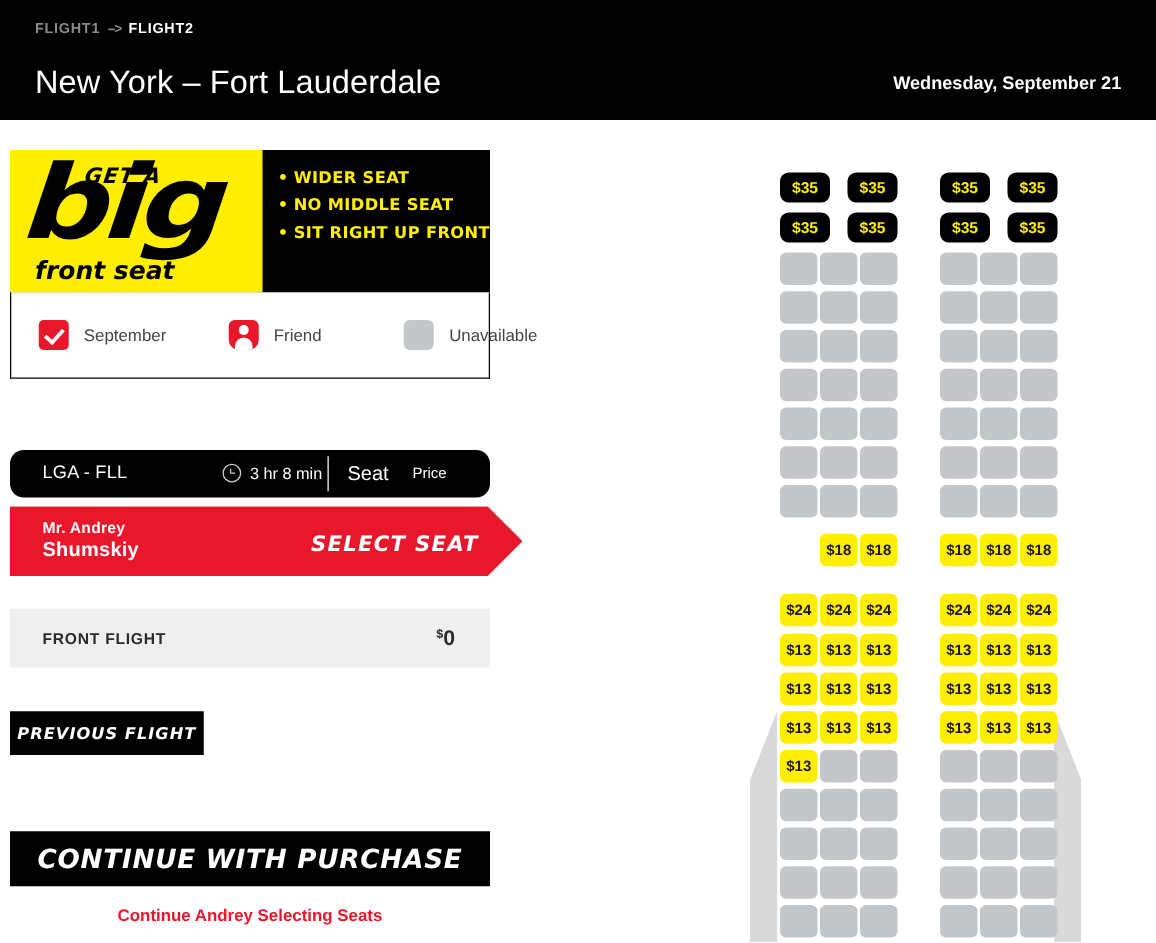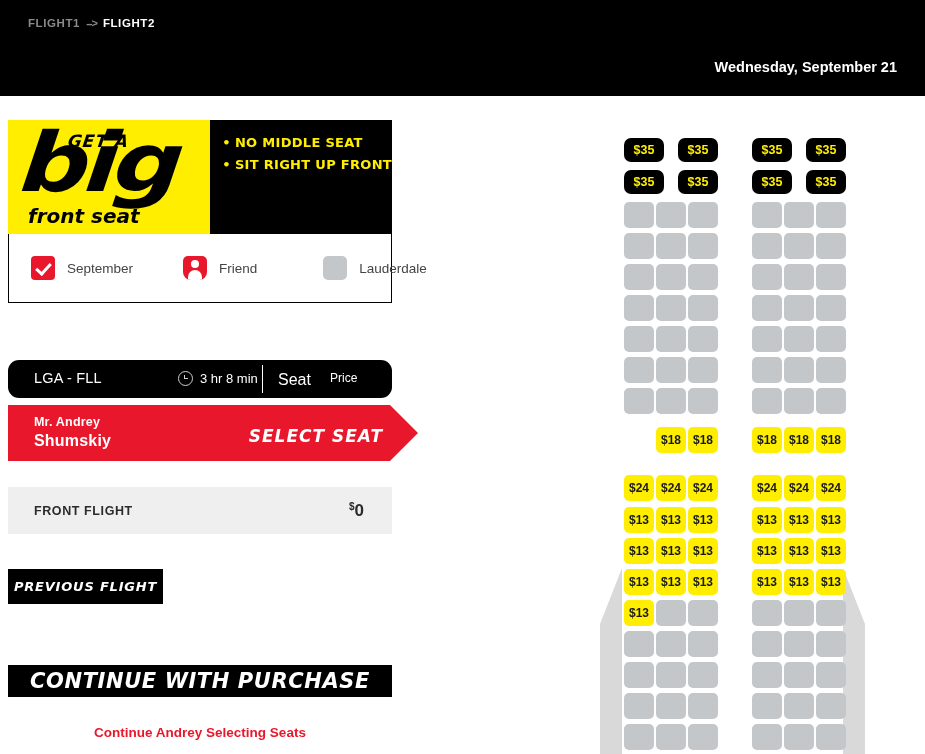--- a/index.html
+++ b/index.html
@@ -341,21 +341,21 @@
     font-family: "DejaVu Sans", sans-serif;
     font-size: 13px;
     font-weight: bold;
     font-style: italic;
     letter-spacing: 0.8px;
   }
   .btn-continue {
     position: absolute;
     left: 8px; top: 665px;
     width: 384px;
-    height: 32px;
+    height: 44px;
     background: #000000;
     border: none;
     cursor: pointer;
     padding: 0;
   }
   .btn-continue span {
     color: #ffffff;
     font-family: "DejaVu Sans", sans-serif;
     font-size: 21px;
     font-weight: bold;
@@ -432,49 +432,51 @@
     justify-content: center;
   }
 </style>
 </head>
 <body>
 
 <div class="header">
   <div class="breadcrumb">
     <span class="bc-prev">FLIGHT1</span><span class="bc-arrow">--&gt;</span><span class="bc-cur">FLIGHT2</span>
   </div>
+  <div class="route-title">New York – Fort Lauderdale</div>
   <div class="header-date">Wednesday, September 21</div>
 </div>
 
 <div class="left-panel">
 
   <div class="promo">
     <div class="promo-left">
       <div class="promo-big">big</div>
       <div class="promo-geta">GET A</div>
       <div class="promo-front">front seat</div>
     </div>
     <div class="promo-right">
+      <div class="promo-bullet"><span class="dot">•</span><span>WIDER SEAT</span></div>
       <div class="promo-bullet"><span class="dot">•</span><span>NO MIDDLE SEAT</span></div>
       <div class="promo-bullet"><span class="dot">•</span><span>SIT RIGHT UP FRONT</span></div>
     </div>
   </div>
 
   <div class="legend">
     <div class="legend-item l1">
       <span class="lg-check"></span>
       <span class="legend-label">September</span>
     </div>
     <div class="legend-item l2">
       <span class="lg-friend"></span>
       <span class="legend-label">Friend</span>
     </div>
     <div class="legend-item l3">
       <span class="lg-unavail"></span>
-      <span class="legend-label">Lauderdale</span>
+      <span class="legend-label">Unavailable</span>
     </div>
   </div>
 </div>
 
 <div class="flight-bar">
   <span class="fb-route">LGA - FLL</span>
   <span class="fb-dur">
     <span class="clock-icon"></span>
       <span>3 hr 8 min</span>
   </span>

